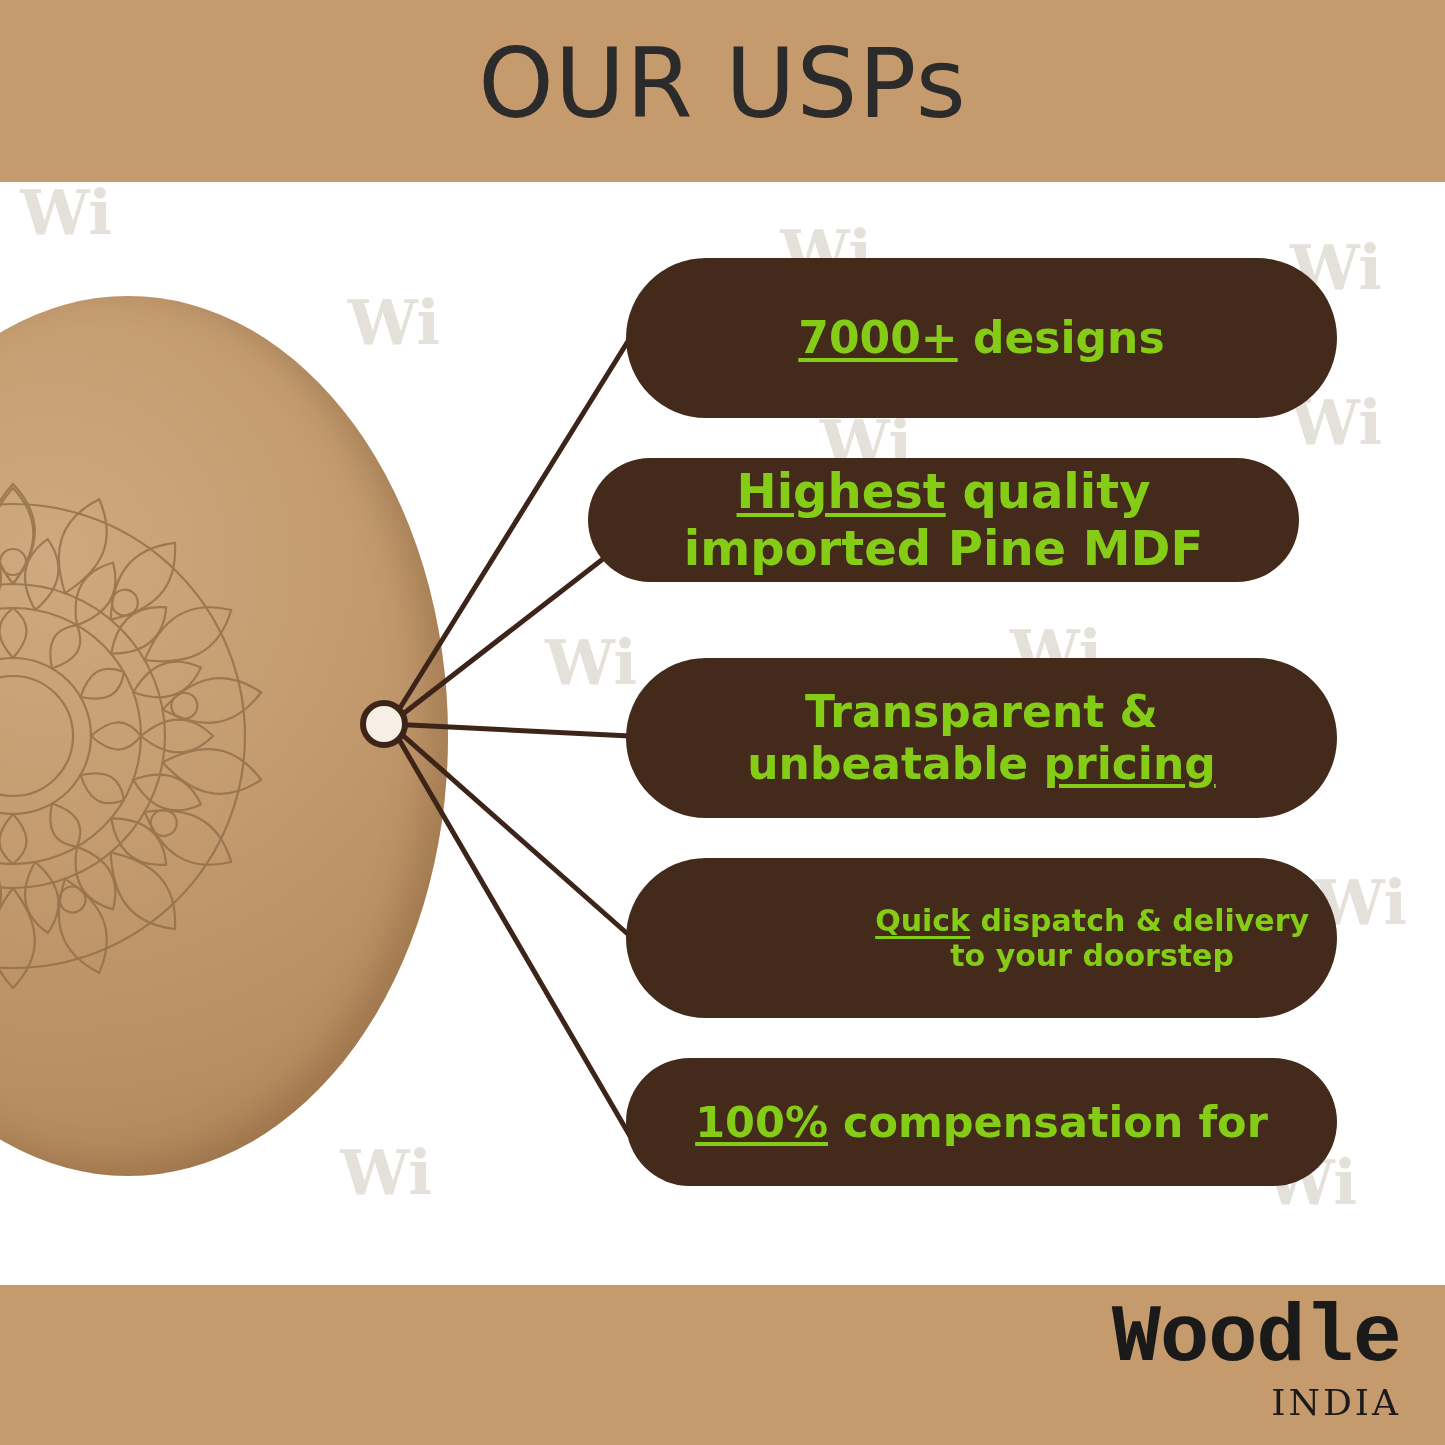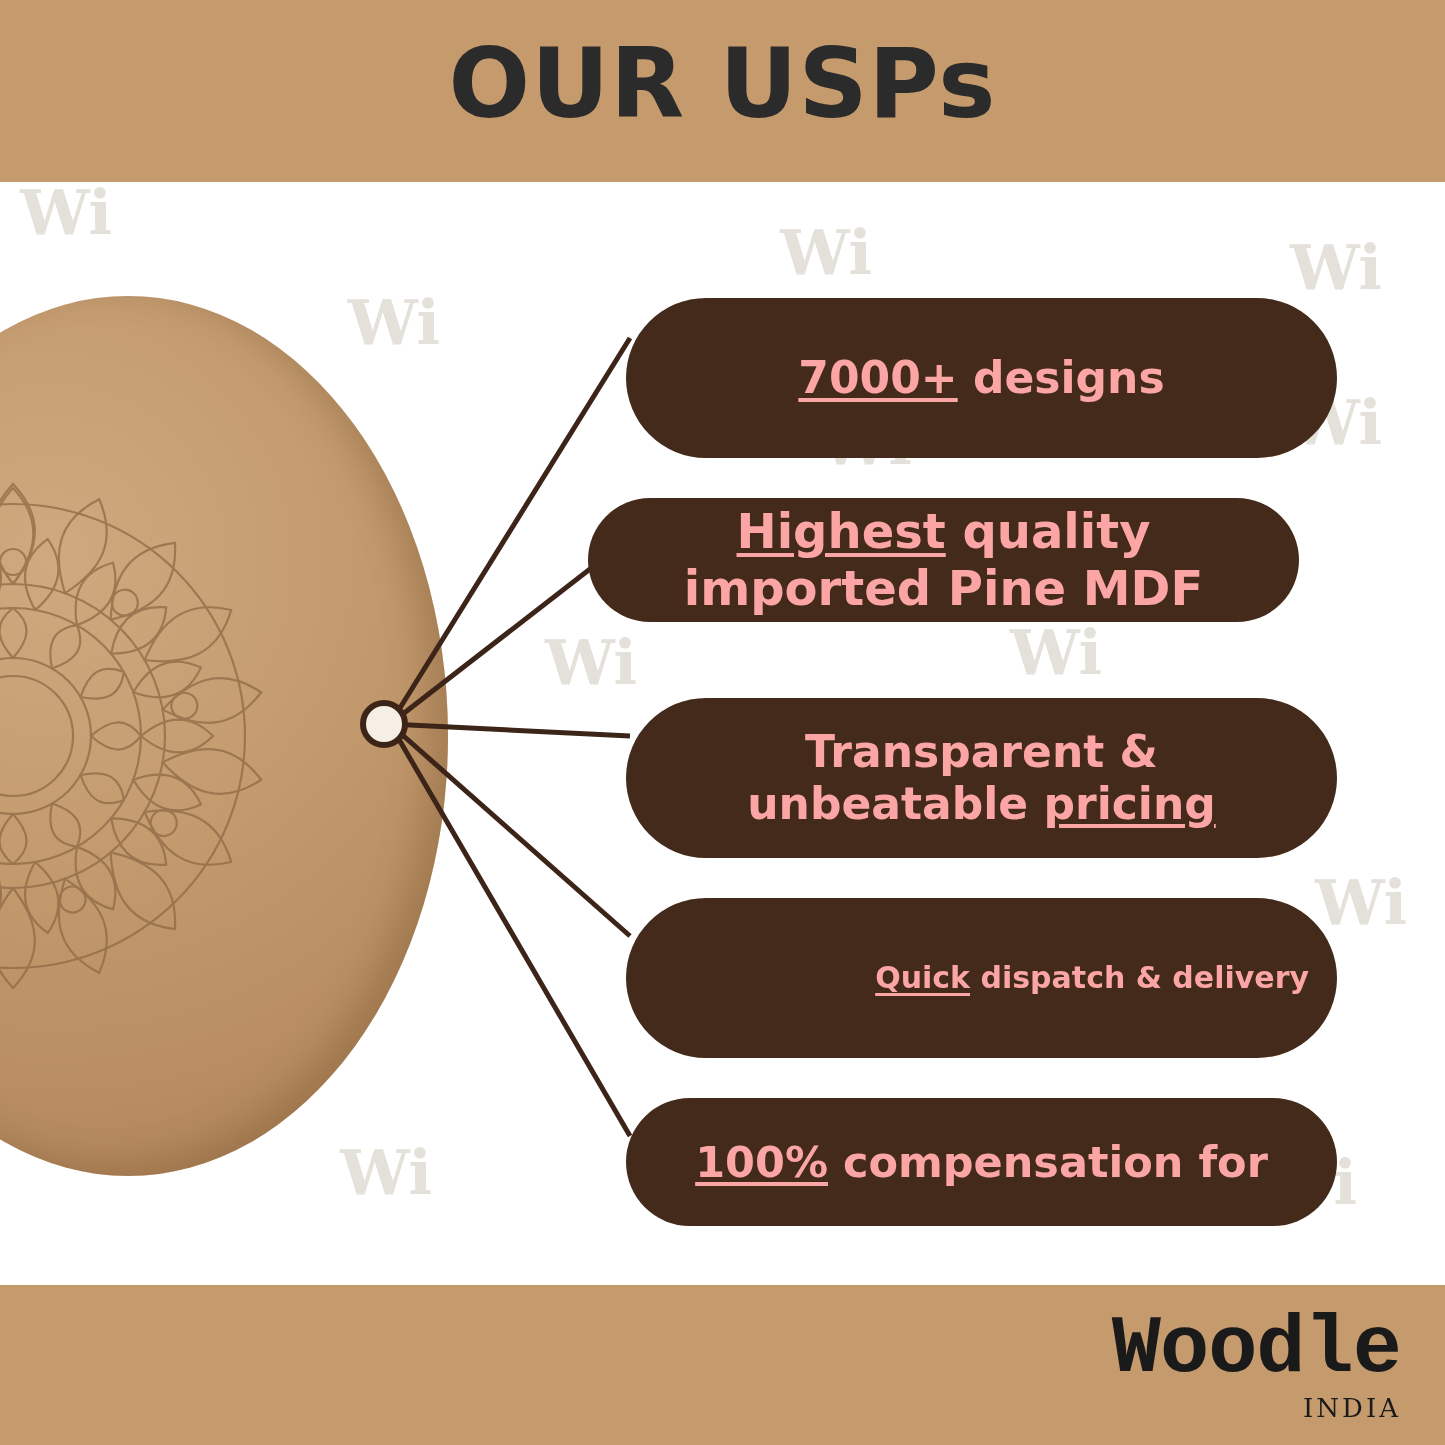--- a/index.html
+++ b/index.html
@@ -20,21 +20,21 @@
   .band-top { top: 0; height: 182px; }
   .band-bottom { bottom: 0; height: 160px; }
 
   .page-title {
     position: absolute;
     top: 0; left: 0; right: 0; height: 168px;
     display: flex;
     align-items: center;
     justify-content: center;
     font-size: 96px;
-    font-weight: 700;
+    font-weight: 400;
     letter-spacing: 1px;
     color: #2b2b2b;
     font-family: "DejaVu Sans", sans-serif;
     border-radius: 6px;
   }
 
   
   .wm-layer {
     position: absolute;
     top: 182px; left: 0; right: 0; bottom: 160px;
@@ -80,30 +80,29 @@
     border-radius: 50%;
     background: #f6efe6;
     border: 6px solid #3d2418;
   }
 
   
   .pill {
     position: absolute;
     background: #432a1b;
     border-radius: 80px;
-    color: #fca5a5;
+    color: #84cc16;
     display: flex;
     align-items: center;
     justify-content: center;
     text-align: center;
     padding: 0 28px;
     font-weight: 700;
     line-height: 1.18;
     font-family: "DejaVu Sans", sans-serif;
-    margin-top: 40px;
   }
   .pill .u { text-decoration: underline; text-underline-offset: 5px; }
 
   .pill-1 { left: 626px; top: 258px;  width: 711px; height: 160px; font-size: 44px; }
   .pill-2 { left: 588px; top: 458px;  width: 711px; height: 124px; font-size: 48px; }
   .pill-3 { left: 626px; top: 658px;  width: 711px; height: 160px; font-size: 44px; }
   .pill-4 { left: 626px; top: 858px;  width: 711px; height: 160px; font-size: 30px; justify-content: flex-end; }
   .pill-5 { left: 626px; top: 1058px; width: 711px; height: 128px; font-size: 43px; }
 
   
@@ -117,21 +116,21 @@
   .logo-main {
     font-family: Liberation Mono, monospace;
     font-weight: 700;
     font-size: 82px;
     line-height: .95;
     letter-spacing: -1px;
   }
   .logo-sub {
     font-family: "DejaVu Serif", serif;
     font-weight: 400;
-    font-size: 26px;
+    font-size: 36px;
     letter-spacing: 3px;
     margin-top: 4px;
   }
 </style>
 </head>
 <body>
 
 <div class="band band-top"></div>
 <div class="page-title">OUR USPs</div>
 
@@ -261,20 +260,21 @@
 <div class="pill pill-3">
   <div>
     <span>Transparent &amp;</span><br>
     <span>unbeatable </span><span class="u">pricing</span>
   </div>
 </div>
 
 <div class="pill pill-4">
   <div>
     <span class="u">Quick</span><span> dispatch &amp; delivery</span><br>
+    <span>to your doorstep</span>
   </div>
 </div>
 
 <div class="pill pill-5">
   <div>
     <span class="u">100%</span><span> compensation for</span><br>
   </div>
 </div>
 
 <div class="band band-bottom"></div>

